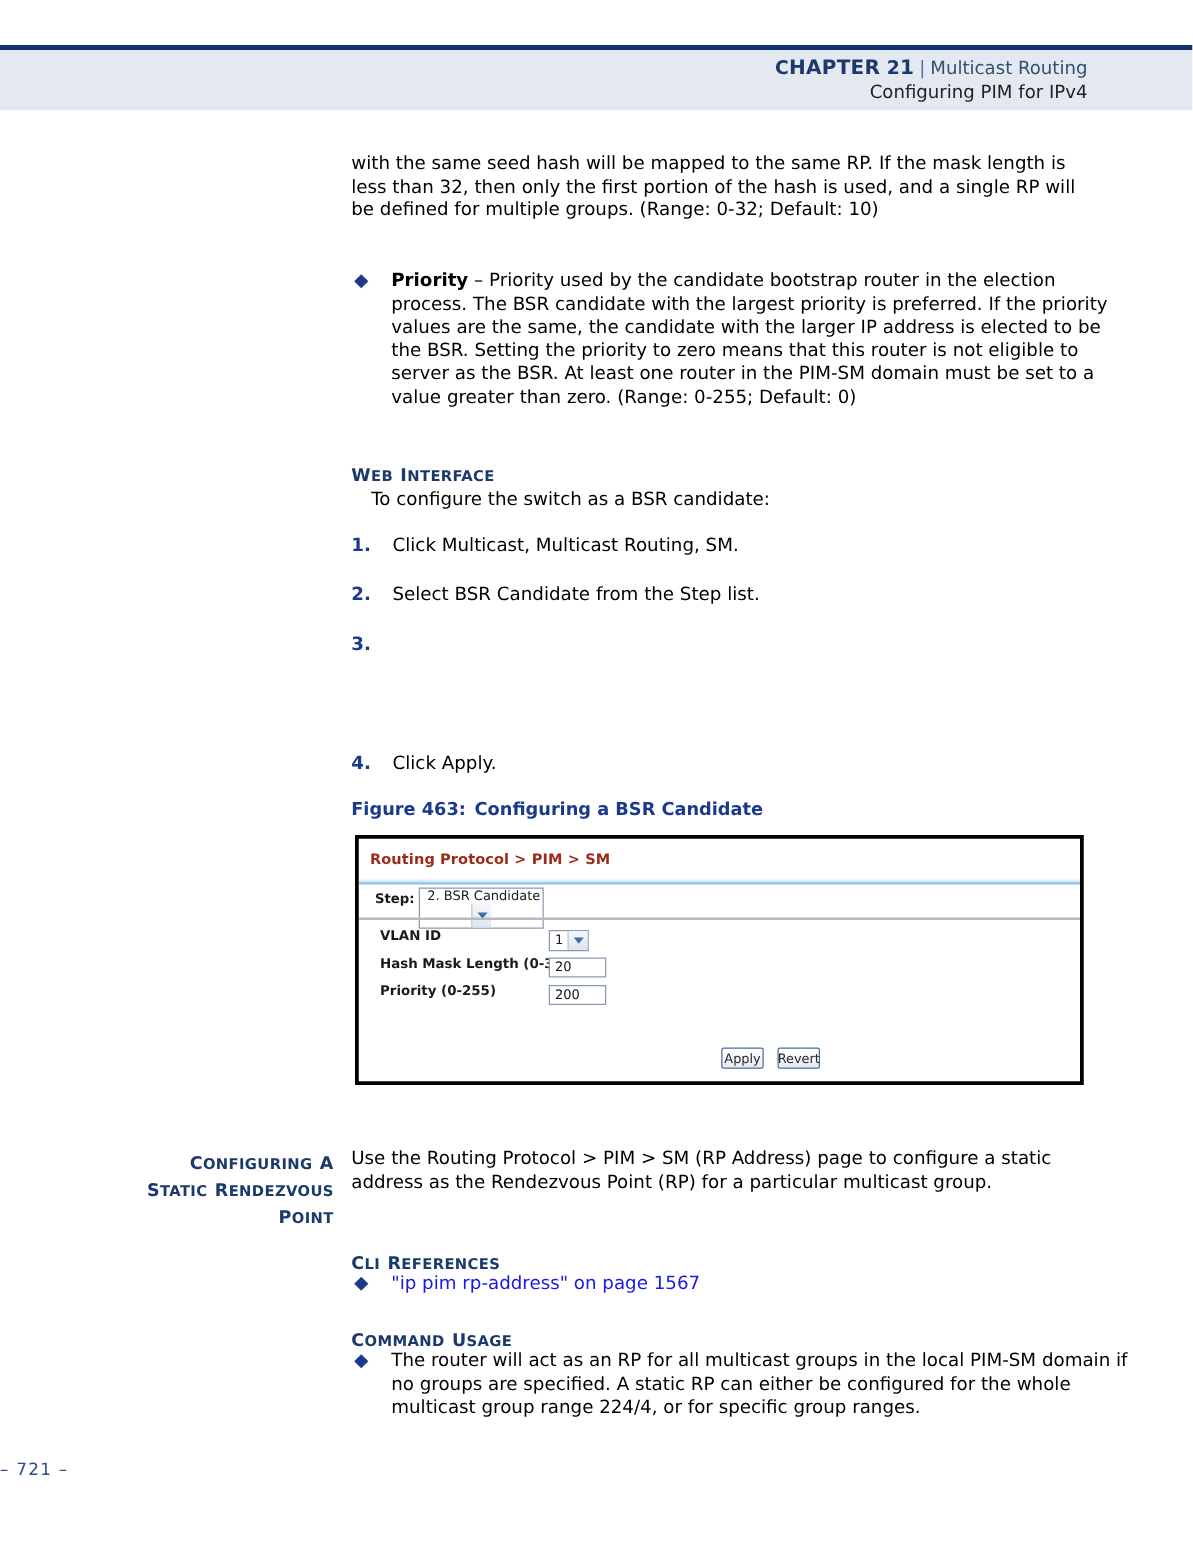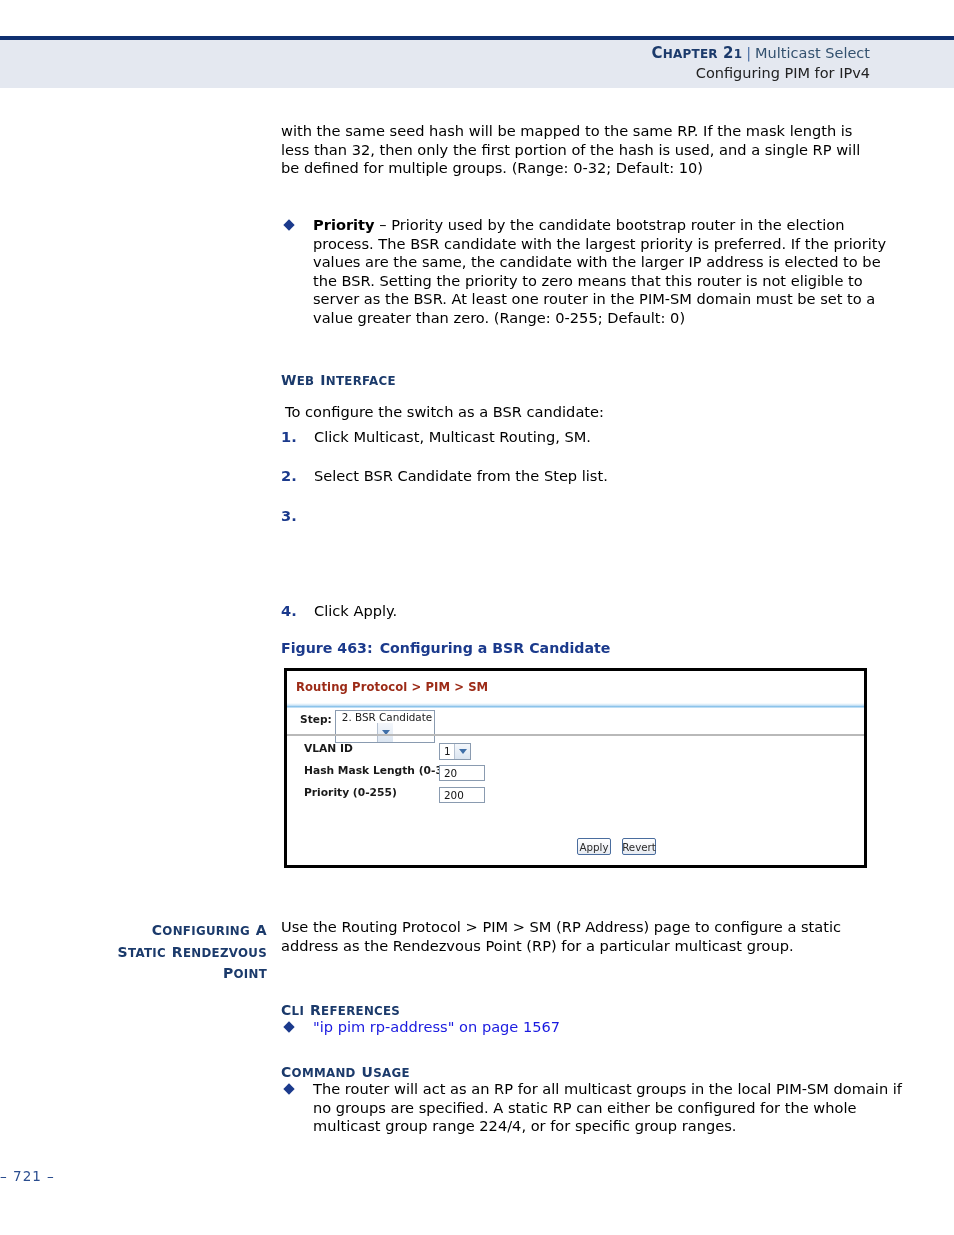--- a/index.html
+++ b/index.html
@@ -51,21 +51,21 @@
     line-height: 19px;
     white-space: nowrap;
     margin-top: 4px;
   }
   .chapter-sc {
     color: #1b3a6b;
     font-weight: bold;
     letter-spacing: 0.2px;
   }
   .chapter-sc .cap { font-size: 15px; }
-  .chapter-sc .sm  { font-size: 12px; }
+  .chapter-sc .sm  { font-size: 16px; }
   .header-sep {
     color: #4a6fa5;
     font-weight: normal;
     padding: 0 4px;
   }
   .header-chaptername {
     color: #33516f;
     font-size: 14.5px;
   }
   .header-line2 {
@@ -334,37 +334,37 @@
   }
 </style>
 </head>
 <body>
 
 <div class="page-header">
   <div class="header-rule"></div>
   <div class="header-band"></div>
   <div class="header-lines">
     <div class="header-line1">
-      <span class="chapter-sc"><span class="cap">C</span><span class="sm">HAPTER</span> <span class="cap">2</span><span class="sm">1</span></span><span class="header-sep">|</span><span class="header-chaptername">Multicast Select</span>
+      <span class="chapter-sc"><span class="cap">C</span><span class="sm">HAPTER</span> <span class="cap">2</span><span class="sm">1</span></span><span class="header-sep">|</span><span class="header-chaptername">Multicast Routing</span>
     </div>
     <div class="header-line2">Configuring PIM for IPv4</div>
   </div>
 </div>
 
 <div class="content">
 
   <p class="body-text" style="position:absolute; top:122px; left:0; width:588px;">with the same seed hash will be mapped to the same RP. If the mask length is less than 32, then only the first portion of the hash is used, and a single RP will be defined for multiple groups. (Range: 0-32; Default: 10)</p>
 
   <div class="bullet-item" style="position:absolute; top:216px; left:0; width:592px;">
     <span class="dia"></span>
     <span style="font-weight:bold;">Priority</span><span> </span><span>–</span><span> Priority used by the candidate bootstrap router in the election process. The BSR candidate with the largest priority is preferred. If the priority values are the same, the candidate with the larger IP address is elected to be the BSR. Setting the priority to zero means that this router is not eligible to server as the BSR. At least one router in the PIM-SM domain must be set to a value greater than zero. (Range: 0-255; Default: 0)</span>
   </div>
 
   <div style="position:absolute; top:370px; left:0;" class="sub-head"><span class="cap">W</span><span class="sm">EB</span> <span class="cap">I</span><span class="sm">NTERFACE</span></div>
-  <p class="body-text" style="position:absolute; top:391px; left:4px; width:588px;margin-top:12px;">To configure the switch as a BSR candidate:</p>
+  <p class="body-text" style="position:absolute; top:391px; left:16px; width:588px;">To configure the switch as a BSR candidate:</p>
 
   <div class="step-item" style="position:absolute; top:428px; left:0; width:588px;">
     <span class="step-num">1.</span>
     <span>Click Multicast, Multicast Routing, SM.</span>
   </div>
   <div class="step-item" style="position:absolute; top:467px; left:0; width:588px;">
     <span class="step-num">2.</span>
     <span>Select BSR Candidate from the Step list.</span>
   </div>
   <div class="step-item" style="position:absolute; top:507px; left:0; width:588px;">

